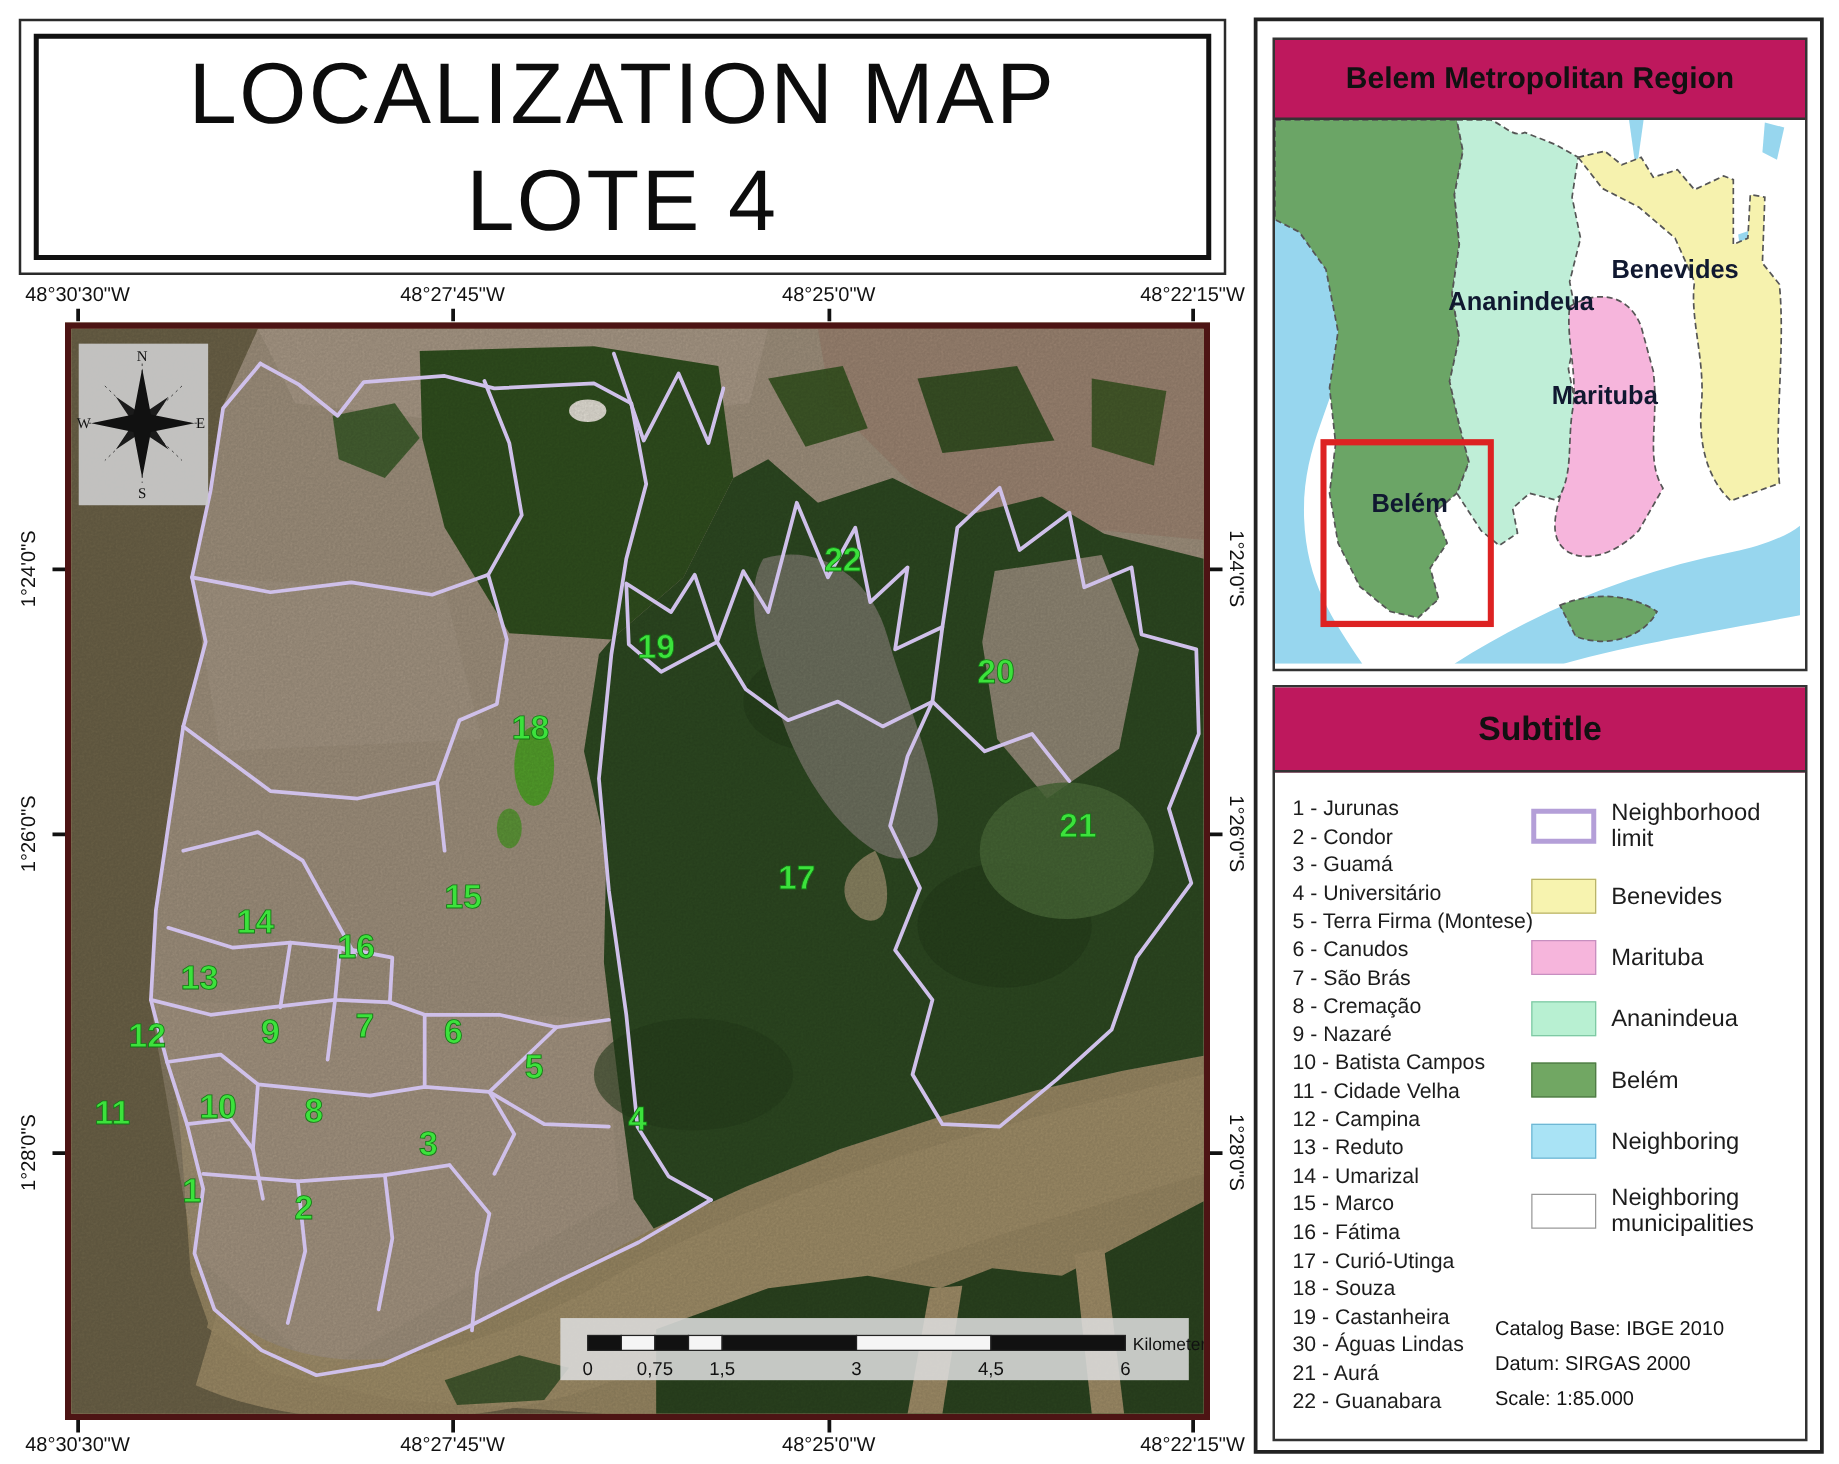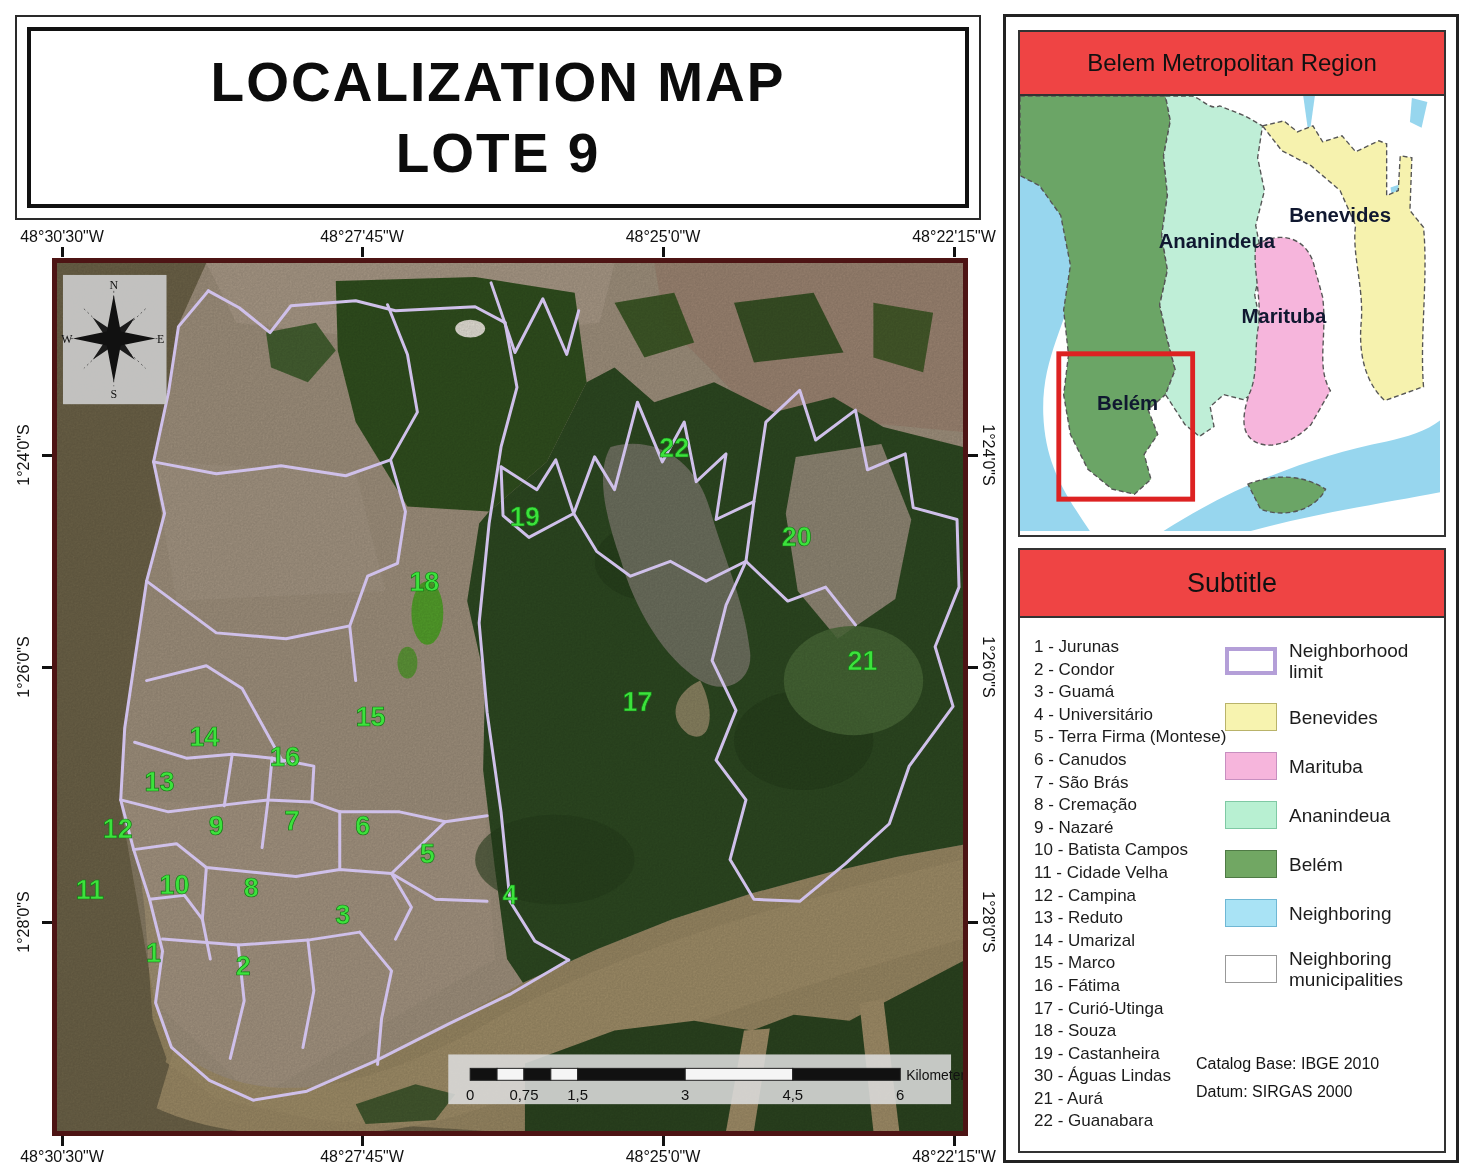--- a/index.html
+++ b/index.html
@@ -2,37 +2,37 @@
 <html><head>
 <meta charset="utf-8">
 <style>
   html,body{margin:0;padding:0;background:#ffffff;}
   body{width:1471px;height:1171px;font-family:"Liberation Sans",sans-serif;position:relative;}
   .page{position:absolute;left:0;top:0;width:1471px;height:1171px;background:#fff;overflow:hidden;}
 
   
   .title-box{position:absolute;left:15px;top:15px;width:966px;height:205px;border:2px solid #2a2a2a;background:#fff;box-sizing:border-box;}
   .title-inner{position:absolute;left:10px;top:10px;right:10px;bottom:10px;border:4px solid #111;display:flex;flex-direction:column;align-items:center;justify-content:center;gap:10px;}
-  .title-line{font-size:55px;font-weight:bold;color:#0c0c0c;letter-spacing:2px;line-height:1.1;}
+  .title-line{font-size:69px;font-weight:normal;color:#0c0c0c;letter-spacing:2px;line-height:1.1;}
 
   
   .map-frame{position:absolute;left:52px;top:258px;width:906px;height:868px;border:5px solid #4d1414;box-sizing:content-box;background:#9b8a65;}
   .map-frame svg{display:block;}
 
   .lon-label{position:absolute;transform:translateX(-50%);font-size:16px;color:#111;white-space:nowrap;}
   .lat-label{position:absolute;font-size:16px;color:#111;white-space:nowrap;transform:translate(-50%,-50%) rotate(-90deg);}
   .lat-label.right{transform:translate(-50%,-50%) rotate(90deg);}
   .tick-v{position:absolute;width:3px;height:10px;background:#111;}
   .tick-h{position:absolute;width:10px;height:3px;background:#111;}
 
   
   .side-panel{position:absolute;left:1003px;top:14px;width:450px;height:1143px;border:3px solid #222;background:#fff;}
   .inset-box{position:absolute;left:12px;top:13px;width:424px;height:503px;border:2px solid #333;background:#fff;}
   .legend-box{position:absolute;left:12px;top:531px;width:424px;height:601px;border:2px solid #333;background:#fff;}
-  .box-header{height:62px;background:#ef4444;border-bottom:2px solid #333;display:flex;align-items:center;justify-content:center;font-weight:normal;color:#111;}
+  .box-header{height:62px;background:#be185d;border-bottom:2px solid #333;display:flex;align-items:center;justify-content:center;font-weight:bold;color:#111;}
   .inset-box .box-header{font-size:24px;}
   .legend-box .box-header{height:66px;font-size:27px;}
   .legend-content{position:relative;width:100%;height:531px;}
   .legend-items{position:absolute;left:14px;top:18px;font-size:17px;line-height:22.6px;color:#1c1c1c;white-space:nowrap;}
   .legend-swatches{position:absolute;left:205px;top:22px;display:flex;flex-direction:column;gap:21px;}
   .swatch-row{display:flex;align-items:center;gap:12px;}
   .swatch{width:52px;height:28px;box-sizing:border-box;flex:0 0 auto;}
   .swatch-label{font-size:19px;color:#1c1c1c;line-height:21px;max-width:140px;}
   .catalog-block{position:absolute;left:176px;top:432px;font-size:16px;line-height:28px;color:#141414;white-space:nowrap;}
 
@@ -45,21 +45,21 @@
   .cp-letter{font-size:12px;fill:#111;text-anchor:middle;font-family:"Liberation Serif",serif;}
 </style>
 </head>
 <body>
 
 <div class="page">
 
   <div class="title-box">
     <div class="title-inner">
       <div class="title-line">LOCALIZATION MAP</div>
-      <div class="title-line">LOTE 9</div>
+      <div class="title-line">LOTE 4</div>
     </div>
   </div>
 
   <div class="map-frame">
     <svg id="main-map-svg" width="906" height="868" viewBox="0 0 910 873" preserveAspectRatio="none">
       <defs>
         <filter id="noise">
           <feTurbulence type="fractalNoise" baseFrequency="0.55" numOctaves="2" stitchTiles="stitch"></feTurbulence>
           <feColorMatrix type="matrix" values="0 0 0 0 0  0 0 0 0 0  0 0 0 0 0  0.55 0.55 0.55 0 0"></feColorMatrix>
         </filter>
@@ -317,18 +317,19 @@
               <div class="swatch-label">Neighboring</div>
             </div>
             <div class="swatch-row">
               <div class="swatch" style="background:#ffffff;border:1px solid #999999;"></div>
               <div class="swatch-label">Neighboring municipalities</div>
             </div>
           </div>
         <div class="catalog-block" id="catalog-block">
             <div class="catalog-line">Catalog Base: IBGE 2010</div>
             <div class="catalog-line">Datum: SIRGAS 2000</div>
+            <div class="catalog-line">Scale: 1:85.000</div>
           </div>
       </div>
     </div>
   </div>
 
 </div>
 
 </body></html>

